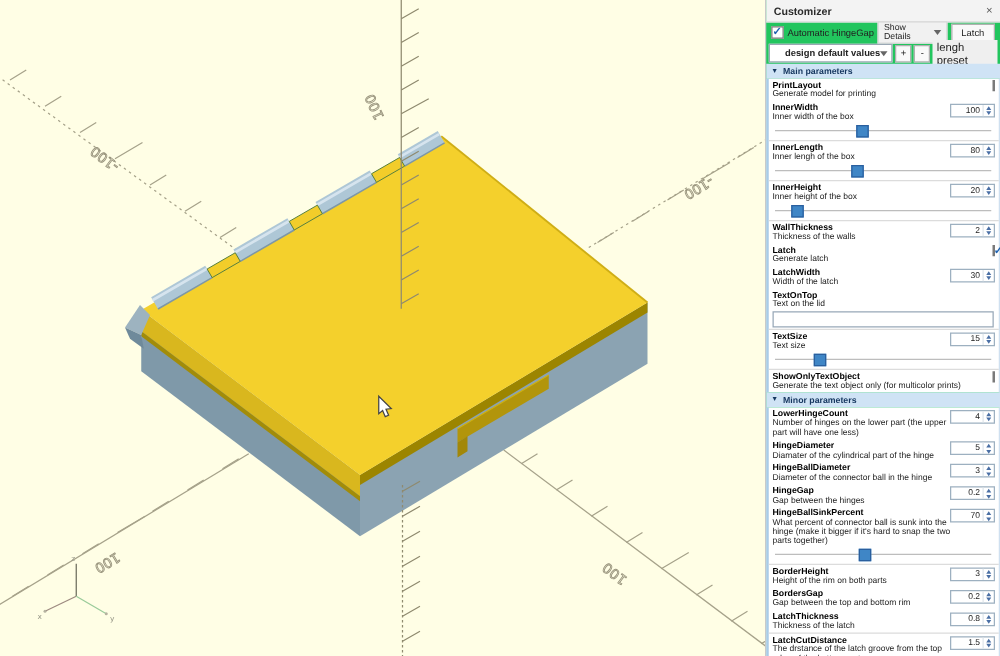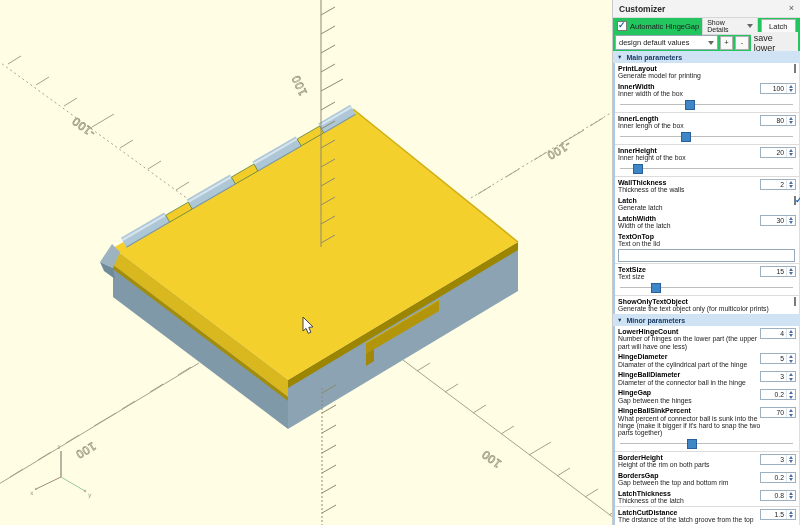--- a/index.html
+++ b/index.html
@@ -24,22 +24,22 @@
        color:#1e62b0;font-size:9px;font-weight:bold;}
   .lab75{font-size:7.5px;white-space:nowrap;}
   .combo-flat{display:flex;align-items:center;gap:10px;border:1px solid #d6d6d6;
        padding:1px 4px;background:#f1f1f1;}
   .chev{width:0;height:0;border-left:3px solid transparent;border-right:3px solid transparent;
        border-top:4px solid #666;}
   .btn{border:1px solid #b0b0b0;background:#f9f9f9;font-size:7.5px;padding:1.5px 0;
        text-align:center;box-sizing:border-box;}
   .reset{margin-left:auto;width:44px;}
   .row3{height:17px;display:flex;align-items:center;padding:0 2px;gap:2px;}
-  .combo-box{display:flex;align-items:center;justify-content:space-between;width:99px;
-       height:13px;border:1px solid #9aa7b4;background:#fff;padding:0 3px;font-size:7.5px;}
+  .combo-box{display:flex;align-items:center;justify-content:flex-end;width:99px;
+       height:13px;border:1px solid #9aa7b4;background:#fff;padding:0 3px;font-size:7.5px;font-weight:bold;}
   .pm{width:14px;}
   .savebtn{margin-left:auto;font-size:9px;padding:1px 3px;background:#efefef;border:none;}
   
   #param-sections{position:relative;}
   .sec-header{background:#cfe3f5;color:#15365f;font-weight:bold;font-size:7px;
        padding:2.5px 4px;display:flex;gap:4px;align-items:center;}
   .sec-header .tri{font-size:5.5px;color:#15365f;}
   .sec-body{background:#fff;border-left:2px solid #aacbe8;border-right:1px solid #cfe0f0;}
   .pblock{padding:1.5px 4px 1.5px 3px;position:relative;}
   .pblock.sep{border-bottom:1px solid #dcdcdc;}
@@ -153,21 +153,21 @@
     <span class="btn reset">Latch</span>
   </div>
 
   <div class="row3">
     <span class="combo-box">
       <span>design default values</span>
       <span class="chev"></span>
     </span>
     <span class="btn pm">+</span>
     <span class="btn pm">-</span>
-    <span class="savebtn">save lower</span>
+    <span class="savebtn">lengh preset</span>
   </div>
 
   <div id="param-sections">
       <div class="sec-header">
         <span class="tri">▼</span>
         <span class="sec-label">Main parameters</span>
       </div>
       <div class="sec-body">
         <div class="pblock">
           <span class="pname">PrintLayout</span>

